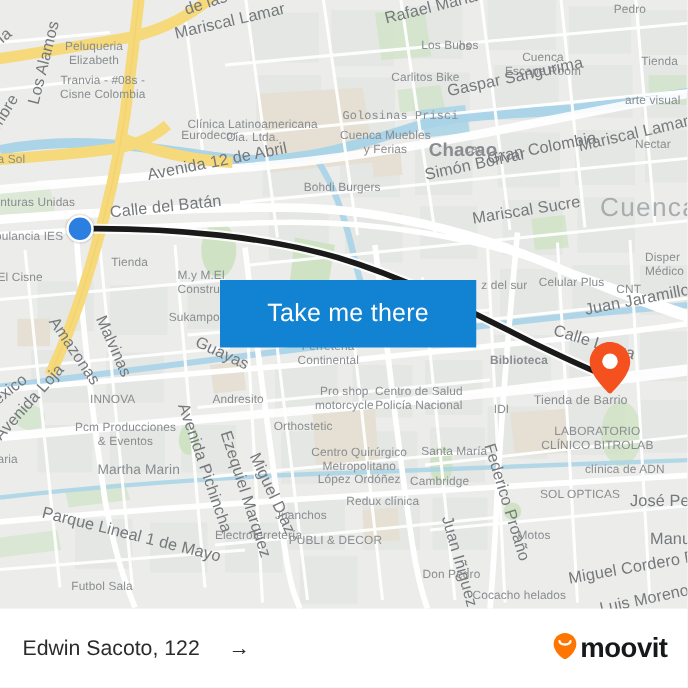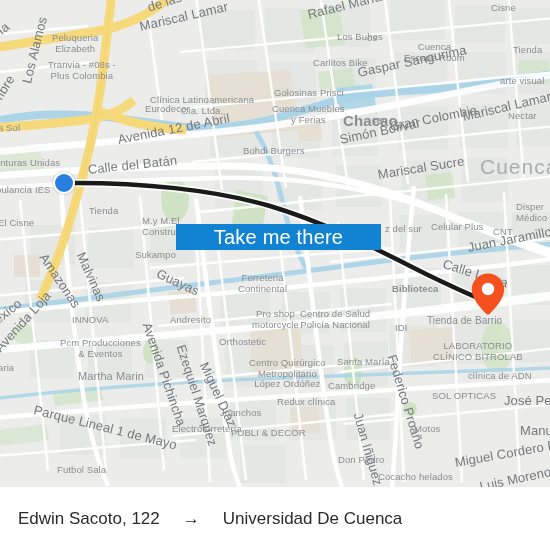--- a/index.html
+++ b/index.html
@@ -52,21 +52,21 @@
     border:2.5px solid #ffffff;
     box-sizing:border-box;
     box-shadow:0 0 2px rgba(0,0,0,0.35);
   }
   #dest-marker{
     position:absolute;left:470px;top:272px;width:36px;height:44px;
   }
 
   
   #cta{
-    position:absolute;left:176px;top:224px;width:205px;height:26px;
+    position:absolute;left:176px;top:224px;width:205px;height:54px;
     background:#1282d2;
     border:0;cursor:pointer;
     color:#ffffff;font-size:20px;
     font-family:"Liberation Sans", sans-serif;
     letter-spacing:0.2px;
     display:flex;align-items:center;justify-content:center;
     padding:0;
   }
 
   
@@ -272,41 +272,41 @@
         <path d="M64 183 C140 182 215 190 270 206 C330 224 382 252 430 276 C455 288 472 296 488 302" stroke="#ffffff" stroke-width="8" fill="none" stroke-linecap="round" opacity="0.85"></path>
         <path d="M64 183 C140 182 215 190 270 206 C330 224 382 252 430 276 C455 288 472 296 488 302" stroke="#1a1a1a" stroke-width="4.5" fill="none" stroke-linecap="round"></path>
       </g>
     </svg>
 
     <div id="labels">
         <div class="lbl street" style="left: 27px; top: 78px; font-size: 13px; transform: rotate(-76deg);">Los Alamos</div>
         <div class="lbl poi c" style="left: 52px; top: 33px; font-size: 9.5px;">Peluqueria
 Elizabeth</div>
         <div class="lbl poi c" style="left: 48px; top: 60px; font-size: 9.5px;">Tranvia - #08s -
-Plus Colombia</div>
+Cisne Colombia</div>
         <div class="lbl poi" style="left: 145px; top: 69px; font-size: 9.5px; margin-top: 35px;">Eurodecor</div>
         <div class="lbl poi c" style="left: 150px; top: 95px; font-size: 9.5px;">Clínica Latinoamericana
 Cía. Ltda.</div>
         <div class="lbl street" style="left: 118px; top: 135px; font-size: 13px; transform: rotate(-11deg);">Avenida 12 de Abril</div>
         <div class="lbl street" style="left: 88px; top: 165px; font-size: 13px; transform: rotate(-6deg);">Calle del Batán</div>
         <div class="lbl street" style="left: -4px; top: 97px; font-size: 13px; transform: rotate(-58deg);">mbre</div>
         <div class="lbl street" style="left: -4px; top: 30px; font-size: 13px; transform: rotate(-40deg);">ría</div>
         <div class="lbl poi" style="left: -2px; top: 123px; font-size: 9.5px;">a Sol</div>
         <div class="lbl poi" style="left: -2px; top: 158px; font-size: 9.5px;">inturas Unidas</div>
         <div class="lbl poi" style="left: -4px; top: 185px; font-size: 9.5px;">bulancia IES</div>
         <div class="lbl street" style="left: 148px; top: 3px; font-size: 13px; transform: rotate(-18deg);">de las</div>
         <div class="lbl street" style="left: 140px; top: 22px; font-size: 13px; transform: rotate(-13deg);">Mariscal Lamar</div>
         <div class="lbl street" style="left: 308px; top: 10px; font-size: 13px; transform: rotate(-14deg);">Rafael María Arízaga</div>
         <div class="lbl poi" style="left: 337px; top: 32px; font-size: 9.5px;">Los Buhos</div>
         <div class="lbl poi" style="left: 313px; top: 58px; font-size: 9.5px;">Carlitos Bike</div>
-        <div class="lbl poi" style="left: 274px; top: 88px; font-size: 9.5px;">Golosinas Prisci</div>
+        <div class="lbl poi" style="left: 274px; top: 88px; font-size: 9.5px; font-family: Liberation Mono, monospace;">Golosinas Prisci</div>
         <div class="lbl poi c" style="left: 272px; top: 104px; font-size: 9.5px;">Cuenca Muebles
 y Ferias</div>
         <div class="lbl poi" style="left: 243px; top: 146px; font-size: 9.5px;">Bohdi Burgers</div>
-        <div class="lbl poi" style="left: 491px; top: 3px; font-size: 9.5px;">Cisne</div>
+        <div class="lbl poi" style="left: 491px; top: 3px; font-size: 9.5px;">Pedro</div>
         <div class="lbl poi c" style="left: 404px; top: 42px; font-size: 9.5px;">Cuenca
 Escape Room</div>
         <div class="lbl poi" style="left: 513px; top: 45px; font-size: 9.5px;">Tienda</div>
         <div class="lbl street" style="left: 358px; top: 68px; font-size: 13px; transform: rotate(-12deg);">Gaspar Sangurima</div>
         <div class="lbl poi" style="left: 500px; top: 76px; font-size: 9.5px;">arte visual</div>
         <div class="lbl poi" style="left: 508px; top: 111px; font-size: 9.5px;">Nectar</div>
         <div class="lbl street" style="left: 390px; top: 122px; font-size: 13px; transform: rotate(-11deg);">Gran Colombia</div>
         <div class="lbl poi" style="left: 343px; top: 116px; font-size: 15px; font-weight: bold;">Chacao</div>
         <div class="lbl street" style="left: 340px; top: 135px; font-size: 13px; transform: rotate(-12deg);">Simón Bolívar</div>
         <div class="lbl street" style="left: 463px; top: 112px; font-size: 13px; transform: rotate(-13deg);">Mariscal Lamar</div>
@@ -386,17 +386,25 @@
     </div>
 
     <button id="cta">Take me there</button>
 
   </div>
 
   <div id="bottom">
     <div id="route-line">
       <span>Edwin Sacoto, 122</span>
       <span class="arrow">→</span>
-      <span>Universidad De Cuenca</span>
+    </div>
+    <div id="logo">
+      <span>
+        <svg width="20" height="22" viewBox="0 0 20 22">
+          <path d="M10 0.8 C4.9 0.8 0.9 4.8 0.9 9.7 C0.9 15.4 7.3 21.1 9.2 21.6 C9.6 21.7 10.4 21.7 10.8 21.6 C12.7 21.1 19.1 15.4 19.1 9.7 C19.1 4.8 15.1 0.8 10 0.8 Z" fill="#ff7500"></path>
+          <path d="M5.6 7.4 C6.2 11 13.8 11 14.4 7.4" stroke="#ffffff" stroke-width="1.9" fill="none" stroke-linecap="round"></path>
+        </svg>
+      </span>
+      <span class="word">moovit</span>
     </div>
   </div>
 
 </div>
 
 </body></html>

